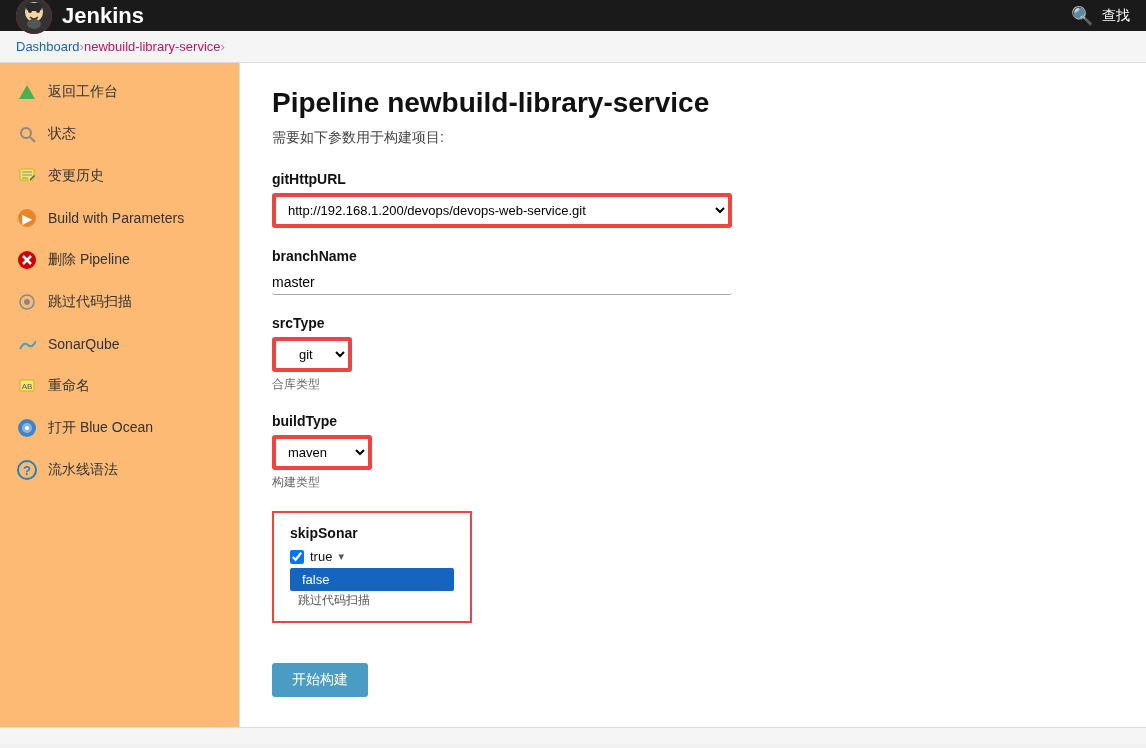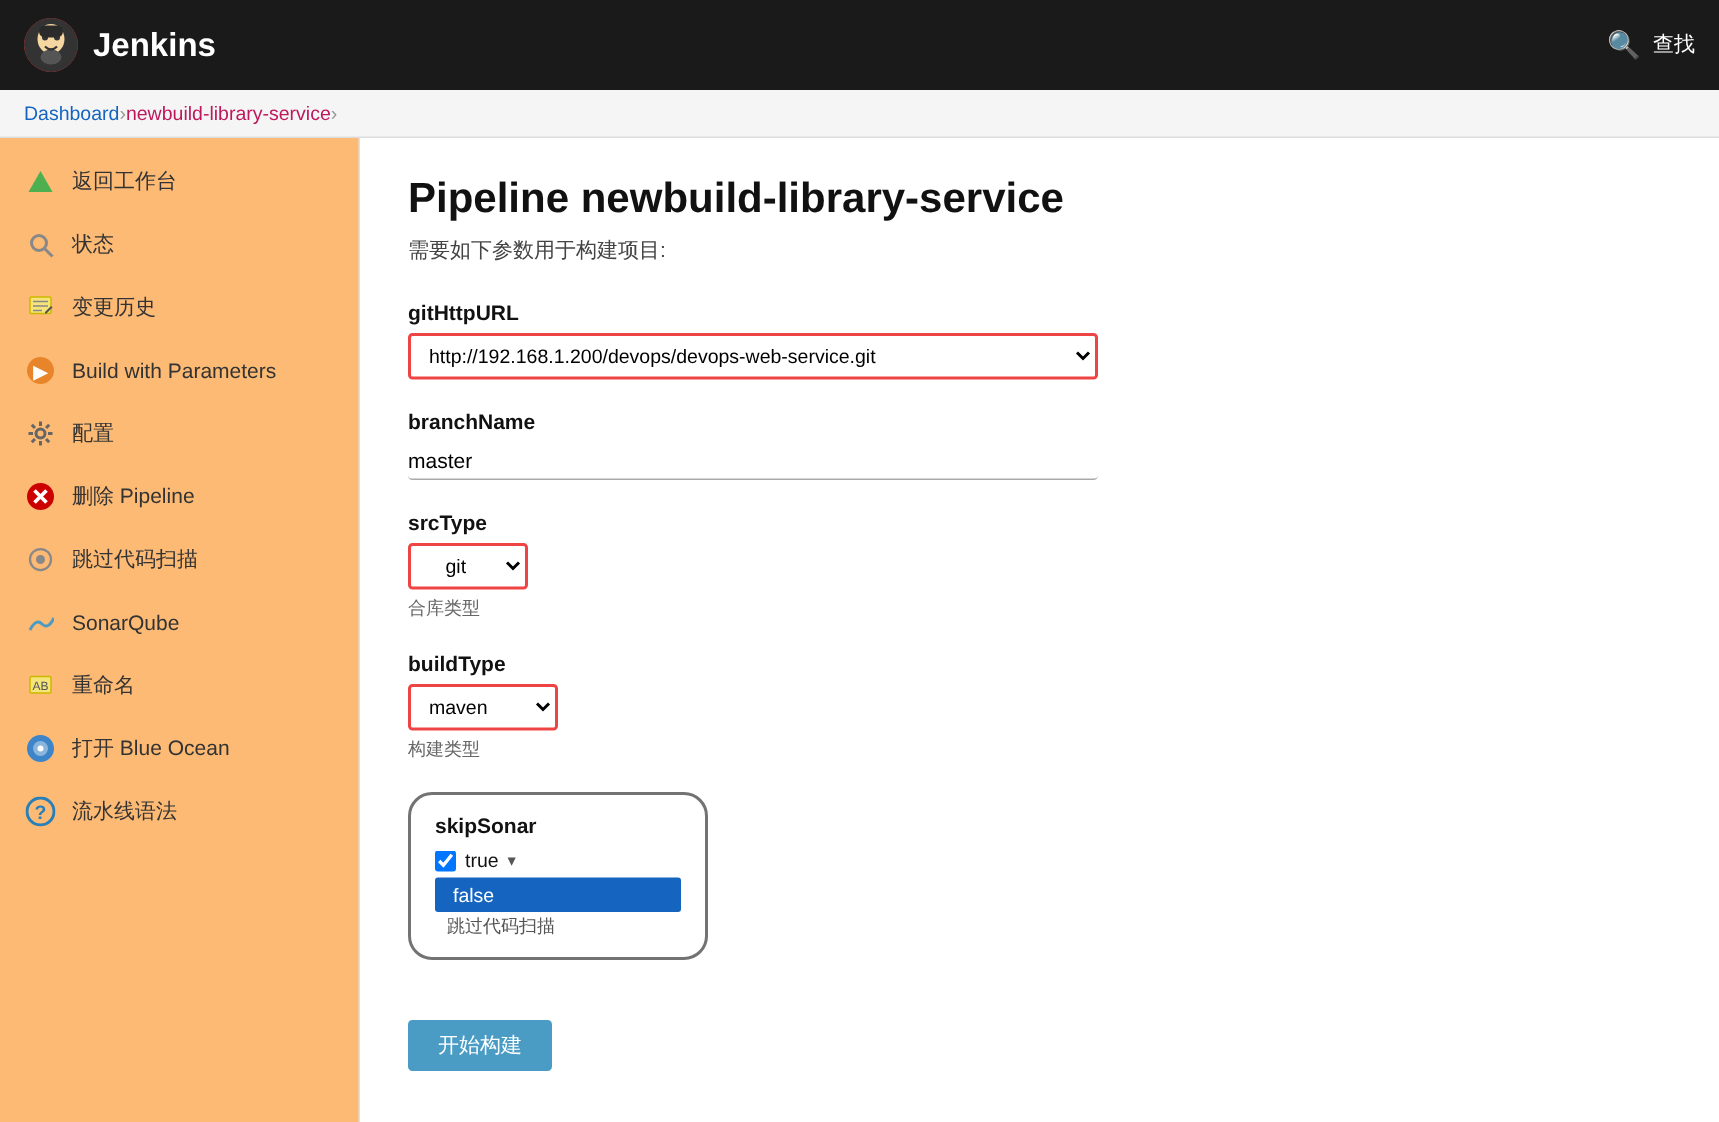--- a/index.html
+++ b/index.html
@@ -5,21 +5,21 @@
     * { box-sizing: border-box; margin: 0; padding: 0; }
     body { font-family: Arial, sans-serif; font-size: 14px; background: #f1f1f1; }
 
     
     .header {
       background: #1a1a1a;
       color: white;
       display: flex;
       align-items: center;
       padding: 0 16px;
-      height: 60px;
+      height: 31px;
       justify-content: space-between;
     }
     .header-left {
       display: flex;
       align-items: center;
       gap: 10px;
     }
     .jenkins-logo {
       width: 36px;
       height: 36px;
@@ -127,21 +127,21 @@
       display: block;
     }
     .field-hint {
       font-size: 12px;
       color: #666;
       margin-top: 4px;
     }
 
     select, input[type="text"] {
       padding: 5px 8px;
-      border: 2px solid #ef4444;
+      border: 4px solid #ef4444;
       border-radius: 3px;
       font-size: 13px;
       background: white;
     }
 
     .select-git-url {
       width: 460px;
       font-size: 13px;
     }
 
@@ -160,22 +160,22 @@
       min-width: 80px;
       padding-left: 19px;
     }
     .select-buildtype {
       font-size: 13px;
       min-width: 100px;
     }
 
     
     .skip-sonar-box {
-      border: 2px solid #737373;
-      border-radius: 16px;
+      border: 2px solid #ef4444;
+      border-radius: 0;
       padding: 12px 16px;
       display: inline-block;
       min-width: 200px;
       position: relative;
       margin-bottom: 20px;
     }
     .skip-sonar-label {
       font-size: 14px;
       font-weight: bold;
       color: #111;
@@ -312,29 +312,20 @@
     <div class="sidebar-item">
       <div class="sidebar-icon">
         <svg width="20" height="20" viewBox="0 0 20 20">
           <circle cx="10" cy="10" r="9" fill="#e67e22" opacity="0.9"></circle>
           <text x="10" y="15" text-anchor="middle" font-size="12" fill="white" font-weight="bold">▶</text>
         </svg>
       </div>
       <span>Build with Parameters</span>
     </div>
 
-    <div class="sidebar-item">
-      <div class="sidebar-icon">
-        <svg width="18" height="18" viewBox="0 0 18 18">
-          <circle cx="9" cy="9" r="3" fill="none" stroke="#666" stroke-width="2"></circle>
-          <path d="M9 1 L9 4 M9 14 L9 17 M1 9 L4 9 M14 9 L17 9 M3.2 3.2 L5.3 5.3 M12.7 12.7 L14.8 14.8 M14.8 3.2 L12.7 5.3 M5.3 12.7 L3.2 14.8" stroke="#666" stroke-width="2"></path>
-        </svg>
-      </div>
-      <span>配置</span>
-    </div>
 
     <div class="sidebar-item">
       <div class="sidebar-icon">
         <svg width="20" height="20" viewBox="0 0 20 20">
           <circle cx="10" cy="10" r="9" fill="#cc0000"></circle>
           <line x1="6" y1="6" x2="14" y2="14" stroke="white" stroke-width="2.5"></line>
           <line x1="14" y1="6" x2="6" y2="14" stroke="white" stroke-width="2.5"></line>
         </svg>
       </div>
       <span>删除 Pipeline</span>

